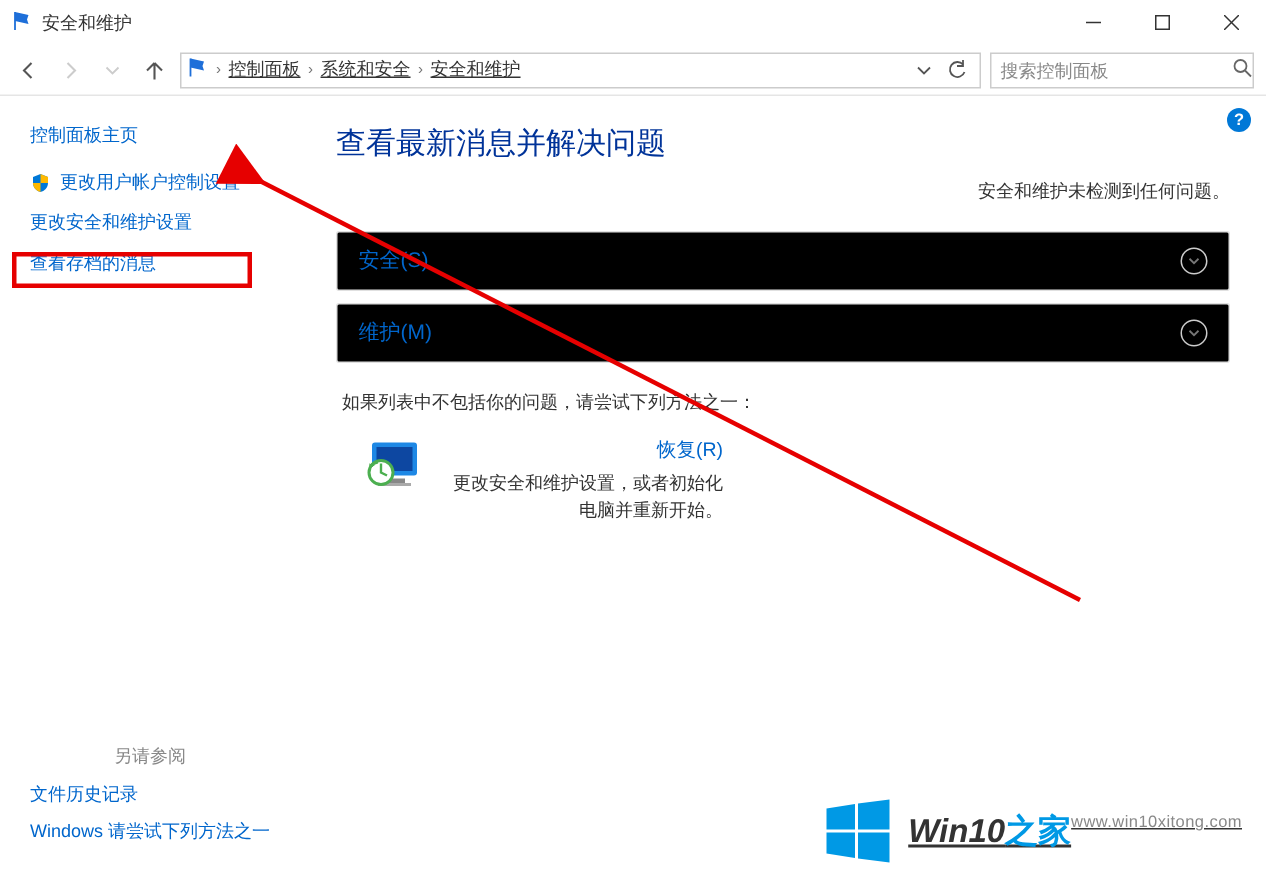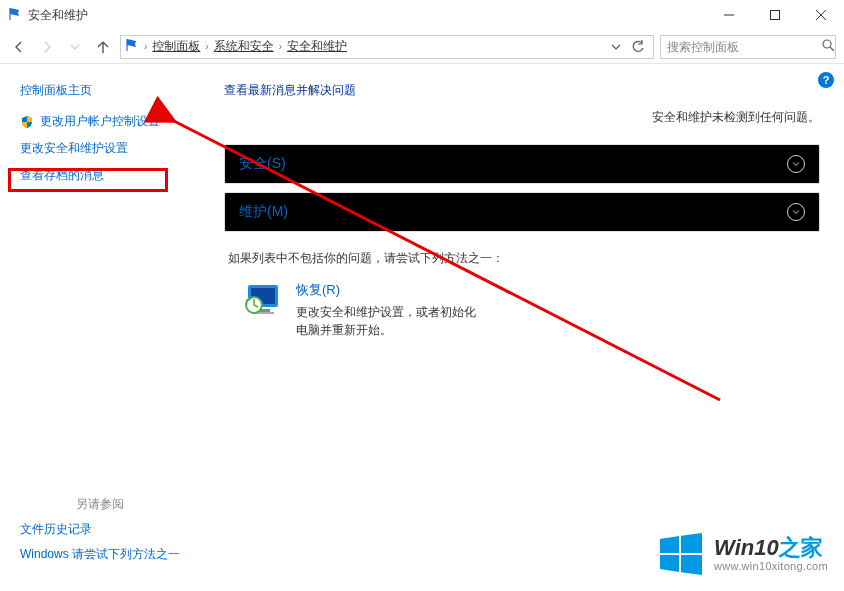--- a/index.html
+++ b/index.html
@@ -36,44 +36,44 @@
   .sidebar .item { font-size:12px; margin: 10px 0; display:flex; align-items:center; gap:6px; }
   .sidebar .item a { color:#0066cc; text-decoration:none; }
   .shieldicon { width:14px; height:14px; flex-shrink:0; }
   .highlight { position:absolute; border: 3px solid #e60000; left: 8px; top: 104px; width: 160px; height: 24px; }
 
   .sidebar .seealso { position:absolute; bottom: 20px; left:20px; }
   .sidebar .seealso .hdr { color:#888; font-size:12px; margin-bottom: 2px; text-align: center; }
   .sidebar .seealso .item { margin: 8px 0; }
 
   .main { flex:1; padding: 18px 24px 12px 24px; position:relative; }
-  .main h1 { color:#003399; font-size: 12px; font-weight: normal; margin-bottom: 10px; }
+  .main h1 { color:#003399; font-size: 20px; font-weight: normal; margin-bottom: 10px; }
   .main .sub { font-size:12px; color:#333; margin-bottom: 18px; text-align: right; }
 
   .accordion { border:1px solid #e0e0e0; border-radius:2px; margin-bottom: 8px; background:#000000; }
   .accordion .acchead { display:flex; align-items:center; padding: 10px 14px; font-size:14px; color:#0066cc; }
   .accordion .chev { margin-left:auto; width:18px; height:18px; border:1px solid #ccc; border-radius:50%; display:flex; align-items:center; justify-content:center; color:#777; }
 
   .trytext { font-size:12px; color:#333; margin: 18px 0 14px 4px; }
 
-  .recovery { display:flex; gap:14px; align-items:flex-start; margin-left: 18px; width: 240px; }
+  .recovery { display:flex; gap:14px; align-items:flex-start; margin-left: 18px; width: 240px; text-align: right; }
   .recovery .ricon { width:40px; height:40px; flex-shrink:0; }
   .recovery .rtitle { color:#0066cc; font-size:13px; margin-bottom:4px; }
   .recovery .rdesc { font-size:12px; color:#333; line-height:1.5; }
 
   
   .arrow { position:absolute; left:0; top:0; pointer-events:none; }
 
   
   .helpicon { position:absolute; right:10px; top:72px; width:16px; height:16px; background:#0078d7; color:#fff; border-radius:50%; font-size:11px; display:flex; align-items:center; justify-content:center; font-weight:bold; }
 
   
   .watermark { position:absolute; right:16px; bottom:14px; display:flex; align-items:center; gap:10px; }
   .watermark .wlogo svg { display:block; }
-  .watermark .wtxt { display:flex; flex-direction:column; line-height:1.1; }
+  .watermark .wtxt { display:flex; flex-direction:row; line-height:1.1;text-decoration:underline; }
   .watermark .wtxt .big { font-size:22px; font-weight:bold; color:#333; font-style:italic; }
   .watermark .wtxt .big .blue { color:#0099e5; font-style:normal; }
   .watermark .wtxt .url { font-size:11px; color:#888; letter-spacing:0.3px; }
 </style>
 </head>
 <body>
 
 <div class="titlebar">
   <span class="flag">
     <svg width="14" height="14" viewBox="0 0 14 14">

